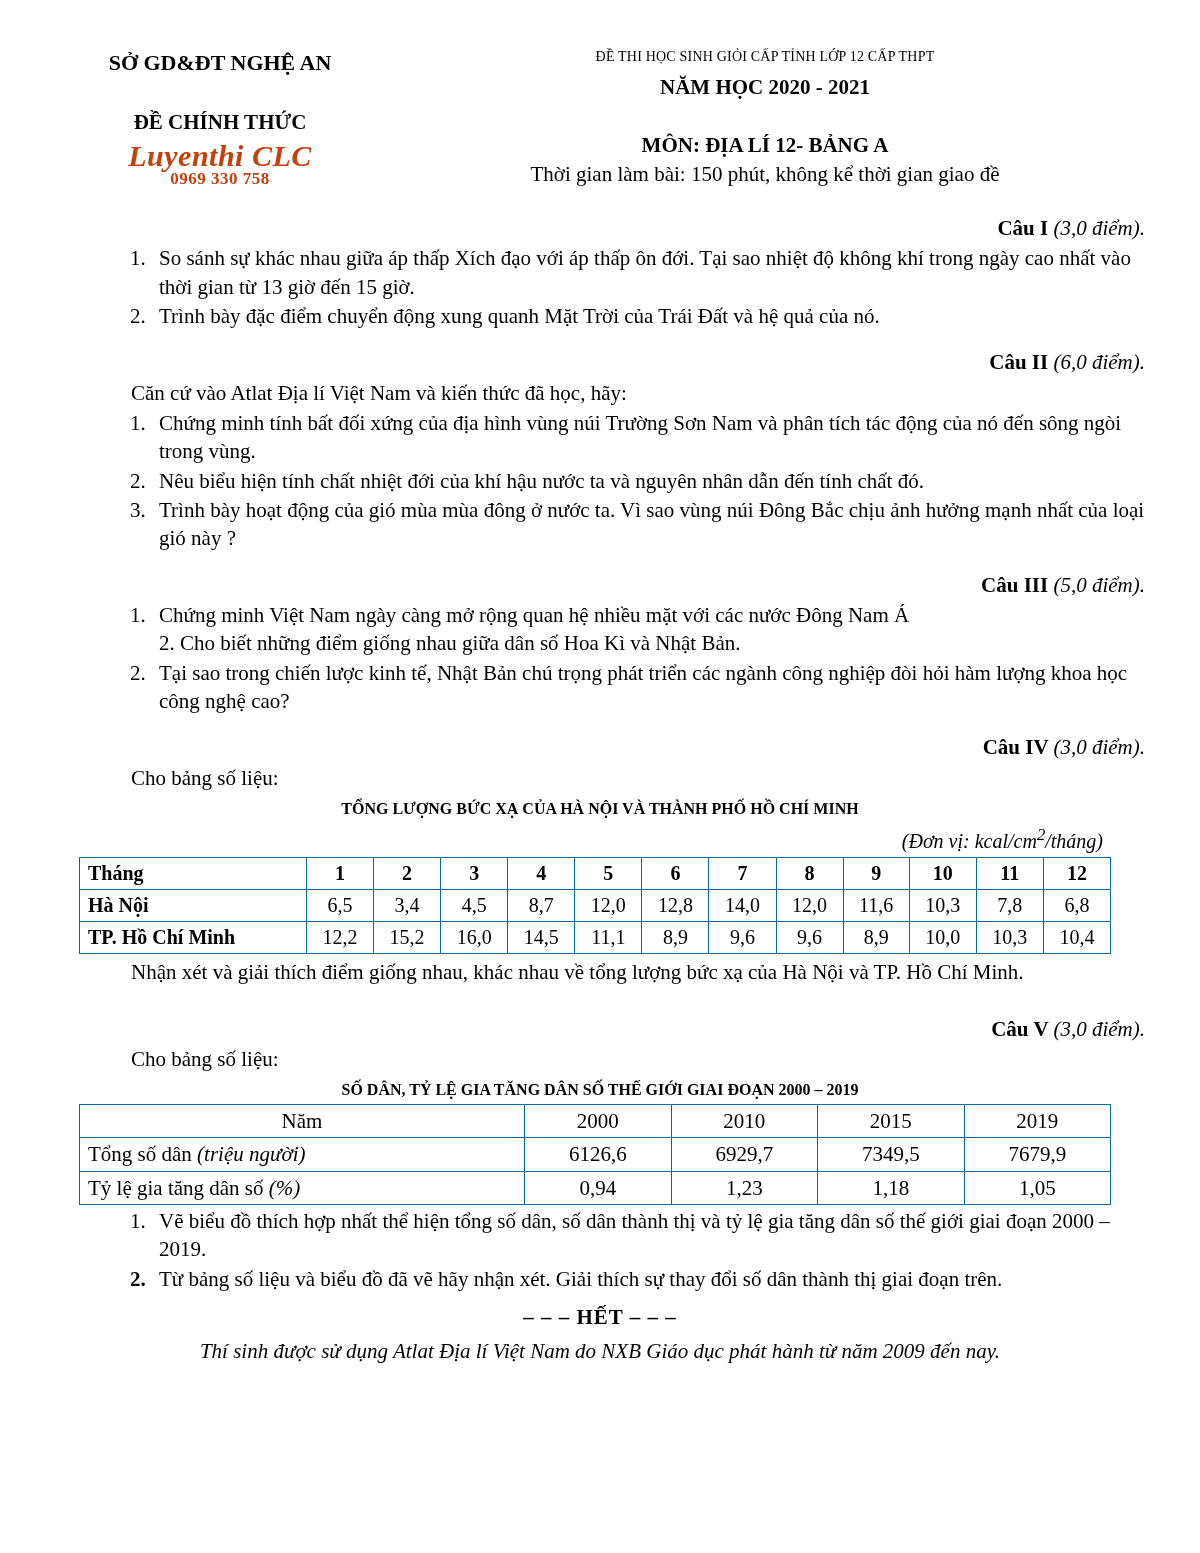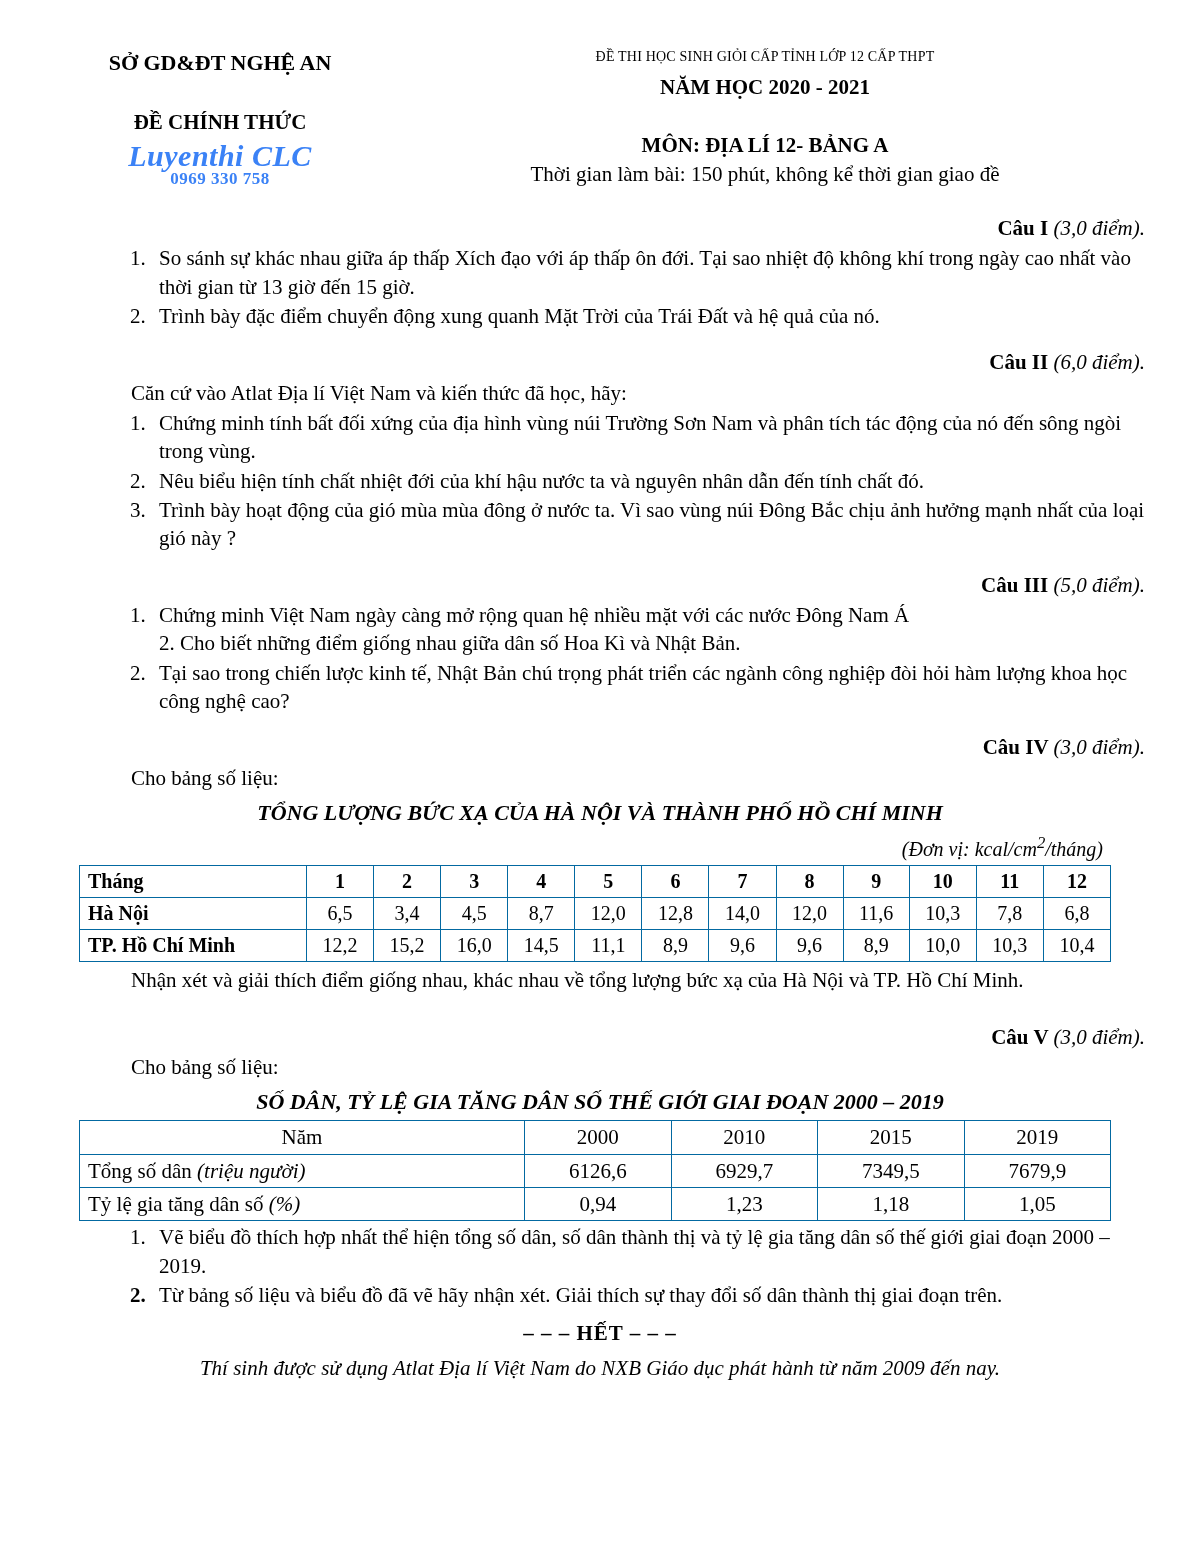--- a/index.html
+++ b/index.html
@@ -57,21 +57,21 @@
     font-size: 22px;
   }
   .dechinhthuc {
     font-weight: bold;
     font-size: 21px;
     margin-top: 30px;
   }
   .stamp {
     margin-top: 4px;
     text-align: center;
-    color: #3b82f6;
+    color: #c2410c;
     line-height: 1.05;
   }
   .stamp .stamp-main {
     font-family: "Liberation Serif", serif;
     font-style: italic;
     font-weight: bold;
     font-size: 30px;
     letter-spacing: .5px;
   }
   .stamp .stamp-sub {
@@ -118,23 +118,22 @@
   }
   ol.items > li {
     margin-top: 1px;
     padding-left: 8px;
   }
 
   
   .tbl-title {
     text-align: center;
     font-weight: bold;
-    font-size: 22px;
+    font-size: 16px;
     margin-top: 6px;
-    font-style: italic;
   }
   .unit {
     text-align: right;
     font-style: italic;
     font-size: 20px;
     margin-top: 4px;
     padding-right: 42px;
   }
   table.grid {
     border-collapse: collapse;

